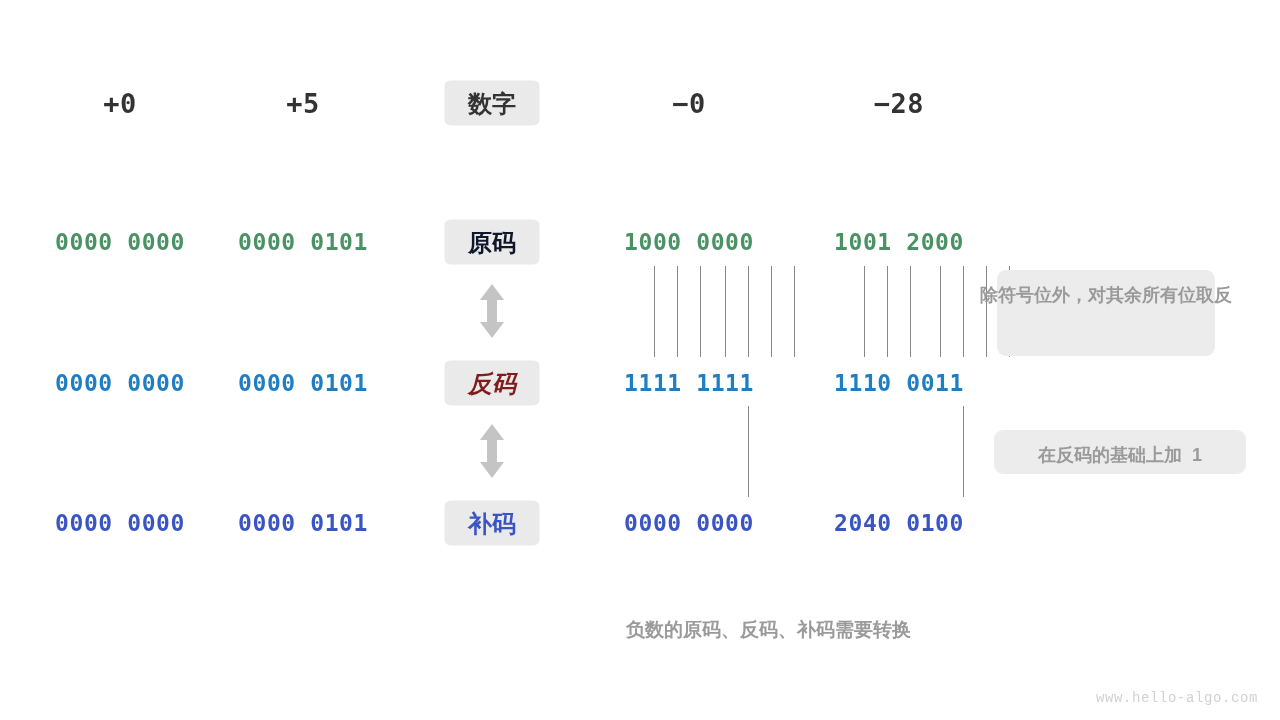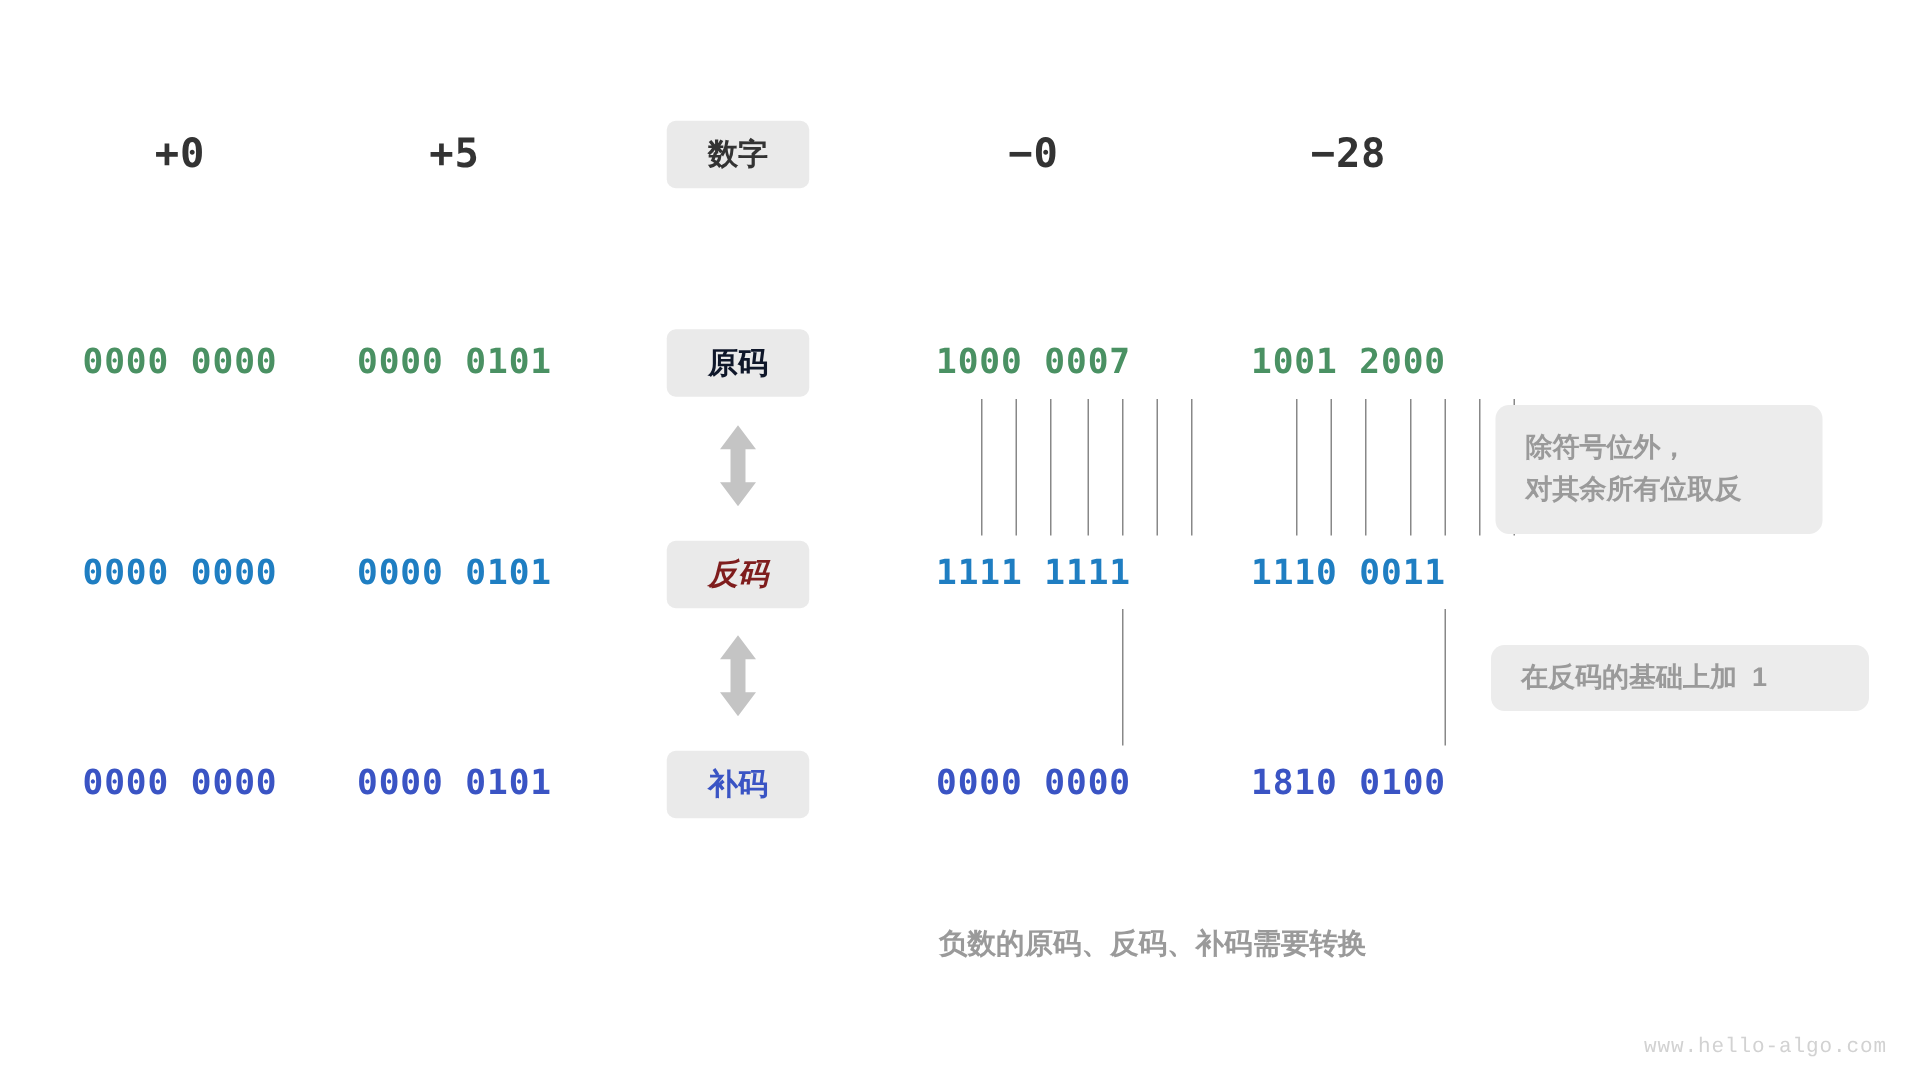--- a/index.html
+++ b/index.html
@@ -53,21 +53,21 @@
 
   
   .badge {
     position: absolute;
     transform: translate(-50%, -50%);
     background: #eaeaea;
     border-radius: 6px;
     display: flex;
     align-items: center;
     justify-content: center;
-    font-size: 20px;
+    font-size: 24px;
     font-weight: bold;
     line-height: 1;
     white-space: nowrap;
   }
   .badge.b-dark   { color: #333333; }
   .badge.b-green  { color: #0f172a; }
   .badge.b-blue   { color: #7f1d1d; font-style: italic; }
   .badge.b-indigo { color: #3a54c4; }
 
   
@@ -86,21 +86,21 @@
   
   .callout {
     position: absolute;
     background: #ececec;
     border-radius: 9px;
     color: #9a9a9a;
     font-size: 18px;
     font-weight: bold;
     line-height: 1.55;
     display: flex;
-    flex-direction: column;
+    flex-direction: row;
     justify-content: center;
     padding: 12px 20px;
     box-sizing: border-box;
     white-space: nowrap;
   }
   .callout-row { display: block; }
 
   
   .caption {
     position: absolute;
@@ -130,36 +130,36 @@
 
   <div class="cell num-head" style="left:120px; top:103px;">+0</div>
   <div class="cell num-head" style="left:303px; top:103px;">+5</div>
   <div class="cell num-head" style="left:689px; top:103px;">−0</div>
   <div class="cell num-head" style="left:899px; top:103px;">−28</div>
 
   <div class="badge b-dark" style="left:492px; top:103px; width:95px; height:45px;">数字</div>
 
   <div class="cell bits c-green" style="left:120px; top:242px;">0000 0000</div>
   <div class="cell bits c-green" style="left:303px; top:242px;">0000 0101</div>
-  <div class="cell bits c-green" style="left:689px; top:242px;">1000 0007</div>
+  <div class="cell bits c-green" style="left:689px; top:242px;">1000 0000</div>
   <div class="cell bits c-green" style="left:899px; top:242px;">1001 2000</div>
 
   <div class="badge b-green" style="left:492px; top:242px; width:95px; height:45px;">原码</div>
 
   <div class="cell bits c-blue" style="left:120px; top:383px;">0000 0000</div>
   <div class="cell bits c-blue" style="left:303px; top:383px;">0000 0101</div>
   <div class="cell bits c-blue" style="left:689px; top:383px;">1111 1111</div>
   <div class="cell bits c-blue" style="left:899px; top:383px;">1110 0011</div>
 
   <div class="badge b-blue" style="left:492px; top:383px; width:95px; height:45px;">反码</div>
 
   <div class="cell bits c-indigo" style="left:120px; top:523px;">0000 0000</div>
   <div class="cell bits c-indigo" style="left:303px; top:523px;">0000 0101</div>
   <div class="cell bits c-indigo" style="left:689px; top:523px;">0000 0000</div>
-  <div class="cell bits c-indigo" style="left:899px; top:523px;">1810 0100</div>
+  <div class="cell bits c-indigo" style="left:899px; top:523px;">2040 0100</div>
 
   <div class="badge b-indigo" style="left:492px; top:523px; width:95px; height:45px;">补码</div>
 
   <div class="dbl-arrow" style="left:492px; top:313px;">
     <svg width="34" height="56" viewBox="0 0 34 56" aria-hidden="true">
       <path d="M17 1 L29 17 L22 17 L22 39 L29 39 L17 55 L5 39 L12 39 L12 17 L5 17 Z" fill="#c4c4c4"></path>
     </svg>
   </div>
   <div class="dbl-arrow" style="left:492px; top:453px;">
     <svg width="34" height="56" viewBox="0 0 34 56" aria-hidden="true">

